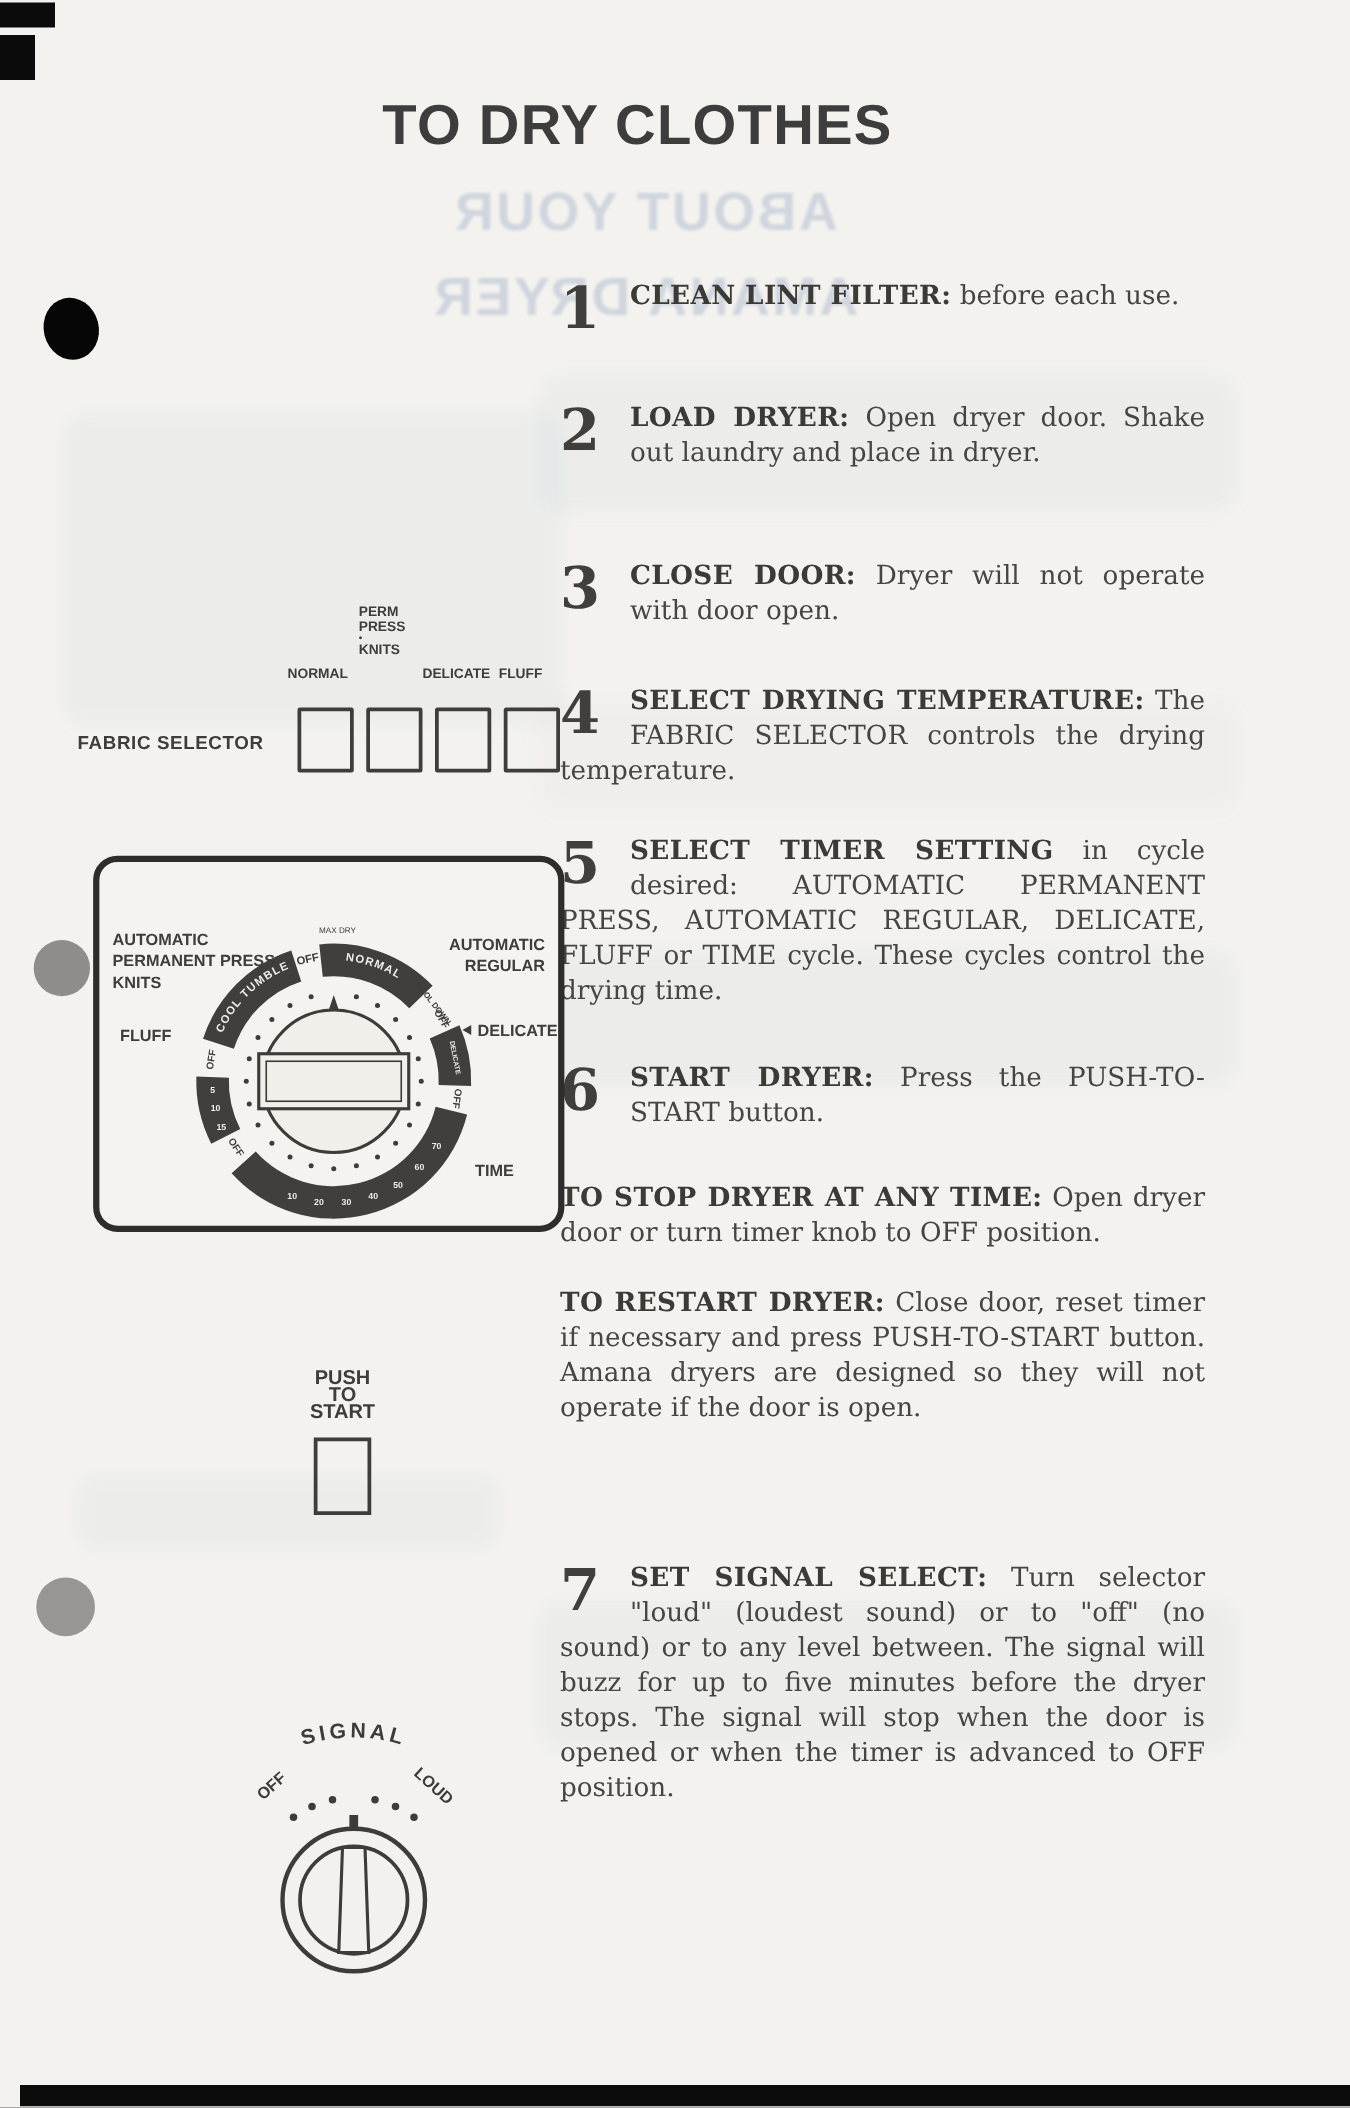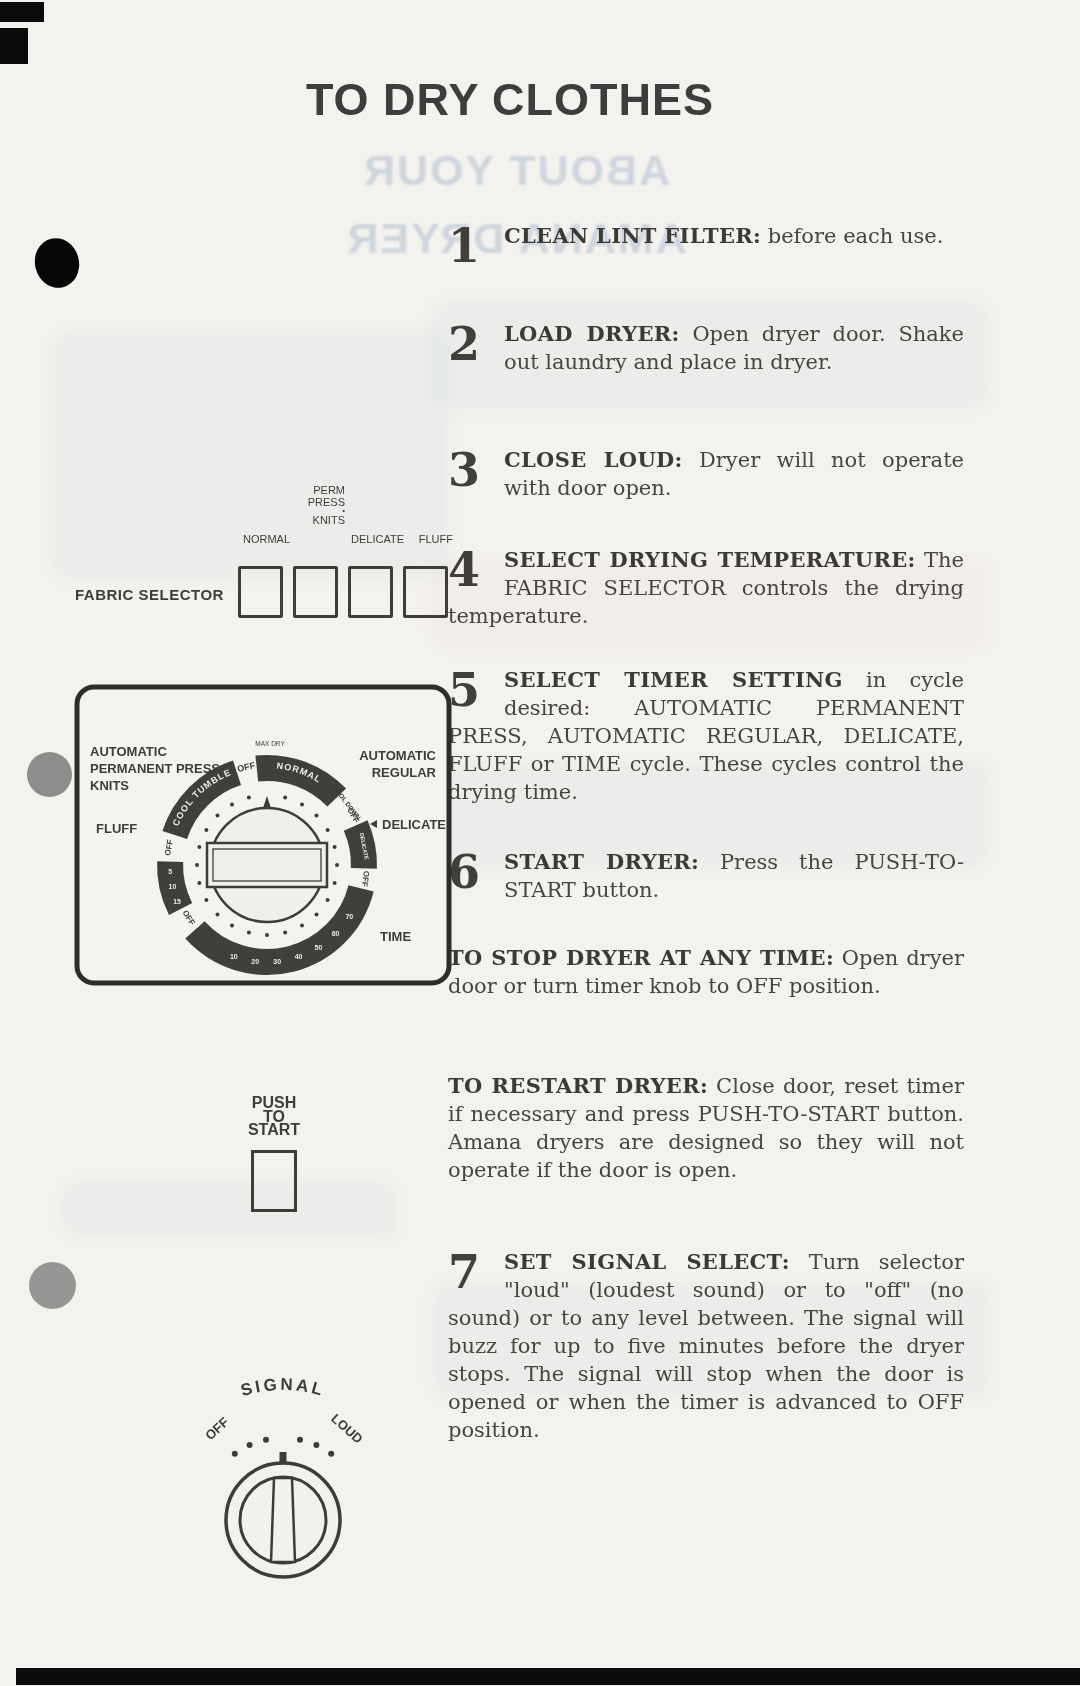--- a/index.html
+++ b/index.html
@@ -21,21 +21,21 @@
   .step,.note{position:absolute;left:448px;width:516px;}
   .step p,.note p{margin:0;font-family:"DejaVu Serif","Liberation Serif",serif;
         font-size:21px;line-height:28px;text-align:justify;color:#474540;}
   .stephead{font-weight:700;color:#3b3a35;letter-spacing:0.3px;}
   .num{float:left;width:56px;height:52px;font-family:"DejaVu Serif",serif;
        font-weight:700;font-size:46px;line-height:48px;color:#403f3b;}
   .pageno{position:absolute;left:448px;top:1586px;width:556px;text-align:right;
           font-family:"DejaVu Serif",serif;font-size:24px;color:#474540;}
   
   .fs-label{position:absolute;font-weight:700;font-size:15px;letter-spacing:0.5px;color:#3e3d39;}
-  .btn-label{position:absolute;font-weight:400;font-size:11px;text-align:right;color:#3e3d39;line-height:12px;}
+  .btn-label{position:absolute;font-weight:700;font-size:11px;text-align:left;color:#3e3d39;line-height:12px;}
   .fs-btn{position:absolute;width:39px;height:46px;border:3px solid #3e3d39;border-radius:2px;}
   
   .pts-label{position:absolute;left:246px;top:1096px;width:56px;text-align:center;
              font-weight:700;font-size:16px;line-height:13.5px;color:#3e3d39;}
   .pts-btn{position:absolute;left:251px;top:1150px;width:40px;height:56px;border:3.5px solid #3e3d39;}
   
   .mark{position:absolute;background:#0b0b0b;}
   .hole-black{position:absolute;left:35px;top:238px;width:44px;height:50px;border-radius:50%;
               background:#060606;transform:rotate(-14deg);}
   .hole-gray{position:absolute;border-radius:50%;}
@@ -76,21 +76,21 @@
        <span class="stephead">CLEAN LINT FILTER:</span>
        <span>before each use.</span></p>
   </div>
   <div class="step" style="top:320px">
     <p><span class="num">2</span>
        <span class="stephead">LOAD DRYER:</span>
        <span>Open dryer door. Shake out laundry and place in dryer.</span></p>
   </div>
   <div class="step" style="top:446px">
     <p><span class="num">3</span>
-       <span class="stephead">CLOSE LOUD:</span>
+       <span class="stephead">CLOSE DOOR:</span>
        <span>Dryer will not operate with door open.</span></p>
   </div>
   <div class="step" style="top:546px">
     <p><span class="num">4</span>
        <span class="stephead">SELECT DRYING TEMPERATURE:</span>
        <span>The FABRIC SELECTOR controls the drying temperature.</span></p>
   </div>
   <div class="step" style="top:666px">
     <p><span class="num">5</span>
        <span class="stephead">SELECT TIMER SETTING</span>
@@ -99,33 +99,33 @@
   <div class="step" style="top:848px">
     <p><span class="num">6</span>
        <span class="stephead">START DRYER:</span>
        <span>Press the PUSH-TO-START button.</span></p>
   </div>
 
   <div class="note" style="top:944px">
     <p><span class="stephead">TO STOP DRYER AT ANY TIME:</span>
        <span>Open dryer door or turn timer knob to OFF position.</span></p>
   </div>
-  <div class="note" style="top:1072px">
+  <div class="note" style="top:1028px">
     <p><span class="stephead">TO RESTART DRYER:</span>
        <span>Close door, reset timer if necessary and press PUSH-TO-START button. Amana dryers are designed so they will not operate if the door is open.</span></p>
   </div>
 
   <div class="step" style="top:1248px">
     <p><span class="num">7</span>
        <span class="stephead">SET SIGNAL SELECT:</span>
        <span>Turn selector "loud" (loudest sound) or to "off" (no sound) or to any level between. The signal will buzz for up to five minutes before the dryer stops. The signal will stop when the door is opened or when the timer is advanced to OFF position.</span></p>
   </div>
 
 
-  <div class="fs-label" style="left:75px;top:586px">FABRIC SELECTOR</div>
+  <div class="fs-label" style="left:62px;top:586px">FABRIC SELECTOR</div>
   <div class="btn-label" style="left:230px;top:533px;width:60px">NORMAL</div>
   <div class="btn-label" style="left:287px;top:484px;width:58px">
     <div>PERM</div>
     <div>PRESS</div>
     <div style="font-size:8px;line-height:6px">•</div>
     <div>KNITS</div>
   </div>
   <div class="btn-label" style="left:338px;top:533px;width:66px">DELICATE</div>
   <div class="btn-label" style="left:399px;top:533px;width:54px">FLUFF</div>
   <div class="fs-btn" style="left:238px;top:566px"></div>

